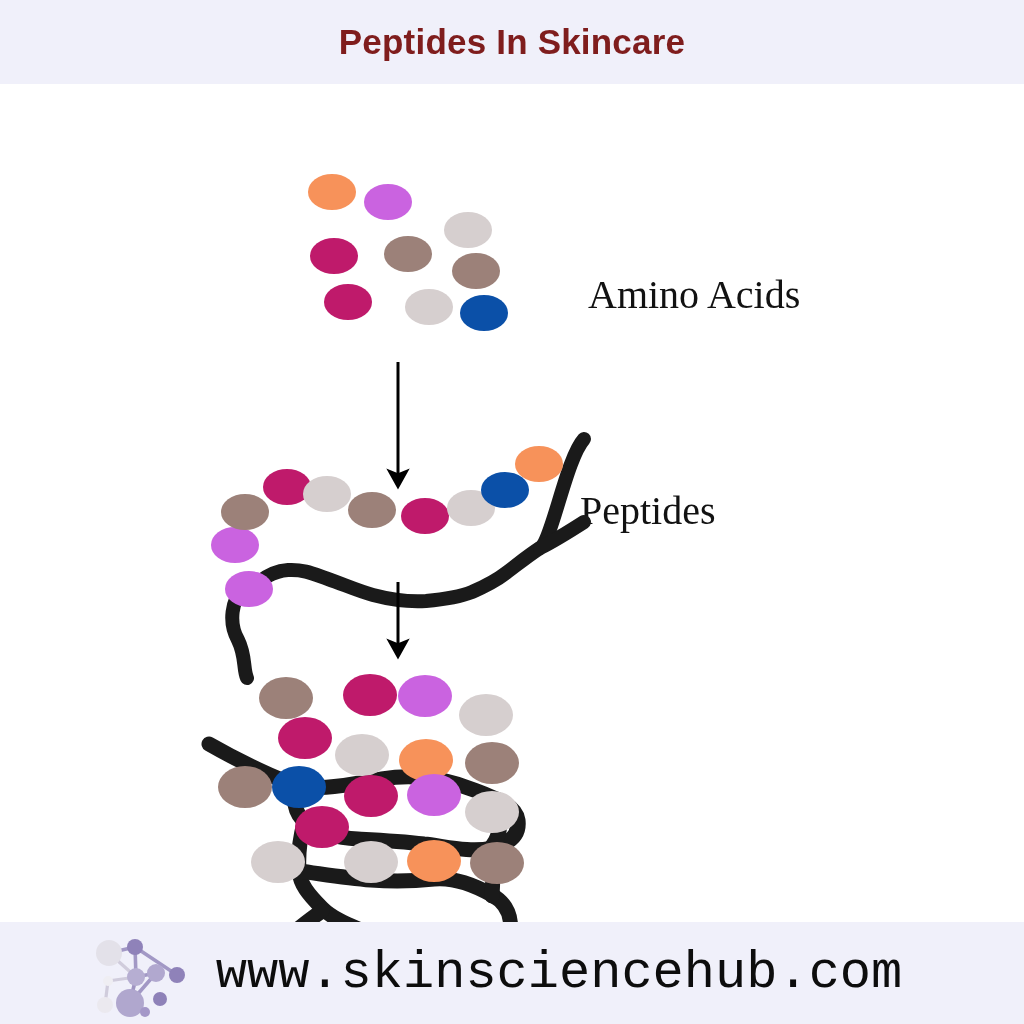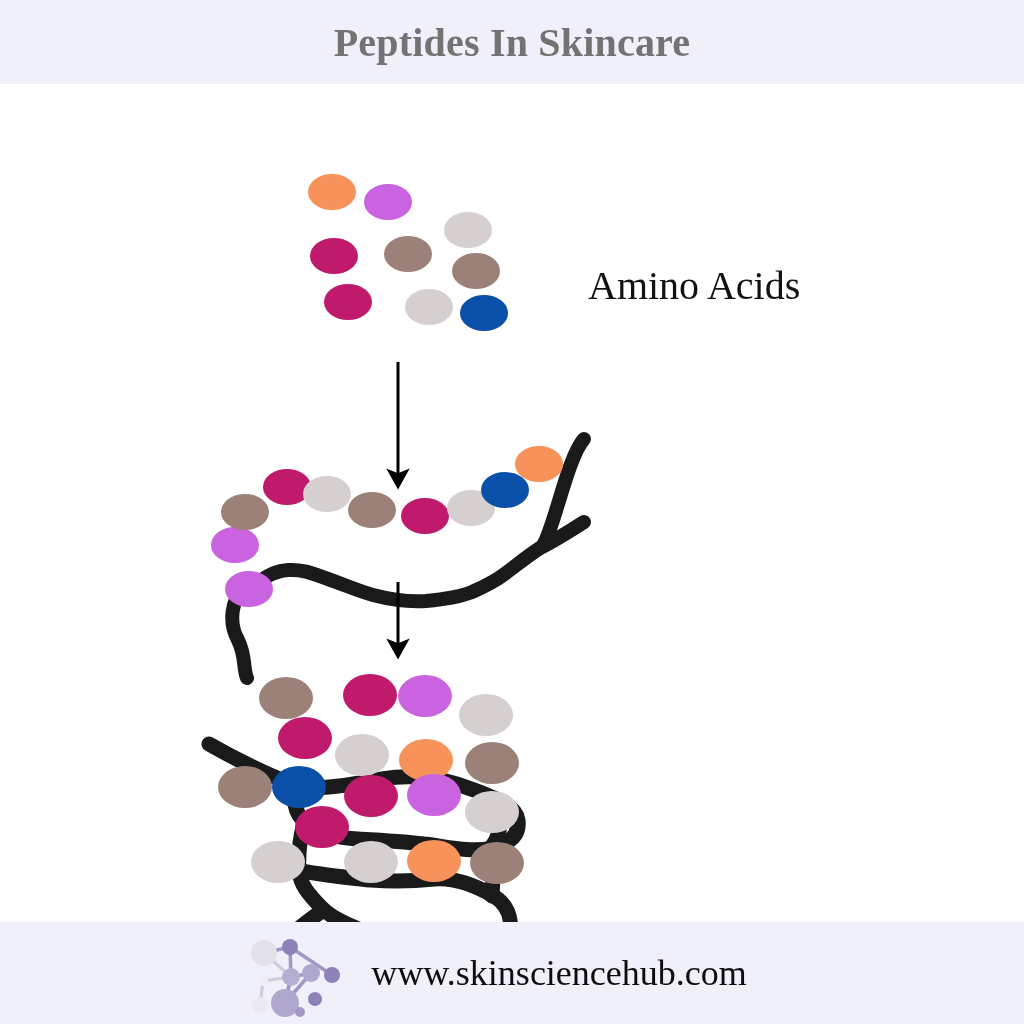--- a/index.html
+++ b/index.html
@@ -21,24 +21,24 @@
     left: 0;
     top: 0;
     width: 1024px;
     height: 84px;
     background: #f0f0fa;
     display: flex;
     align-items: center;
     justify-content: center;
   }
   #page-title {
-    font-family: Liberation Serif, serif;
+    font-family: Liberation Sans, sans-serif;
     font-weight: bold;
-    font-size: 40px;
-    color: #737373;
+    font-size: 35px;
+    color: #7f1d1d;
     letter-spacing: 0.2px;
     white-space: nowrap;
   }
 
   
   #diagram {
     position: absolute;
     left: 0;
     top: 84px;
     width: 1024px;
@@ -52,21 +52,21 @@
   }
 
   
   .stage-label {
     position: absolute;
     font-family: "Liberation Serif", serif;
     font-size: 40px;
     color: #121212;
     white-space: nowrap;
   }
-  #label-amino-acids { left: 588px; top: 178px; }
+  #label-amino-acids { left: 588px; top: 187px; }
   #label-peptides    { left: 580px; top: 403px; }
   #label-protein     { left: 600px; top: 683px; }
 
   
   #footer-band {
     position: absolute;
     left: 0;
     top: 922px;
     width: 1024px;
     height: 102px;
@@ -75,37 +75,38 @@
     align-items: center;
     justify-content: center;
   }
   #footer-inner {
     display: flex;
     align-items: center;
     gap: 10px;
     transform: translateX(-22px);
   }
   #site-url {
-    font-family: Liberation Serif, serif;
-    font-size: 36px;
+    font-family: Liberation Mono, monospace;
+    font-size: 52px;
     color: #0d0d0d;
     white-space: nowrap;
   }
 </style>
 </head>
 <body>
 
 <div id="header-band">
   <div id="page-title">Peptides In Skincare</div>
 </div>
 
 <div id="diagram">
 
   <div class="stage-label" id="label-amino-acids">Amino Acids</div>
 
+  <div class="stage-label" id="label-peptides">Peptides</div>
 
 
   <svg id="diagram-svg" width="1024" height="838" viewBox="0 0 1024 838">
 
     <defs>
       <marker id="arrowhead" markerWidth="9" markerHeight="9" refX="3.2" refY="4.5" orient="auto" markerUnits="strokeWidth">
         <path d="M0,0.6 L7,4.5 L0,8.4 L1.6,4.5 Z" fill="#000000"></path>
       </marker>
     </defs>
 

